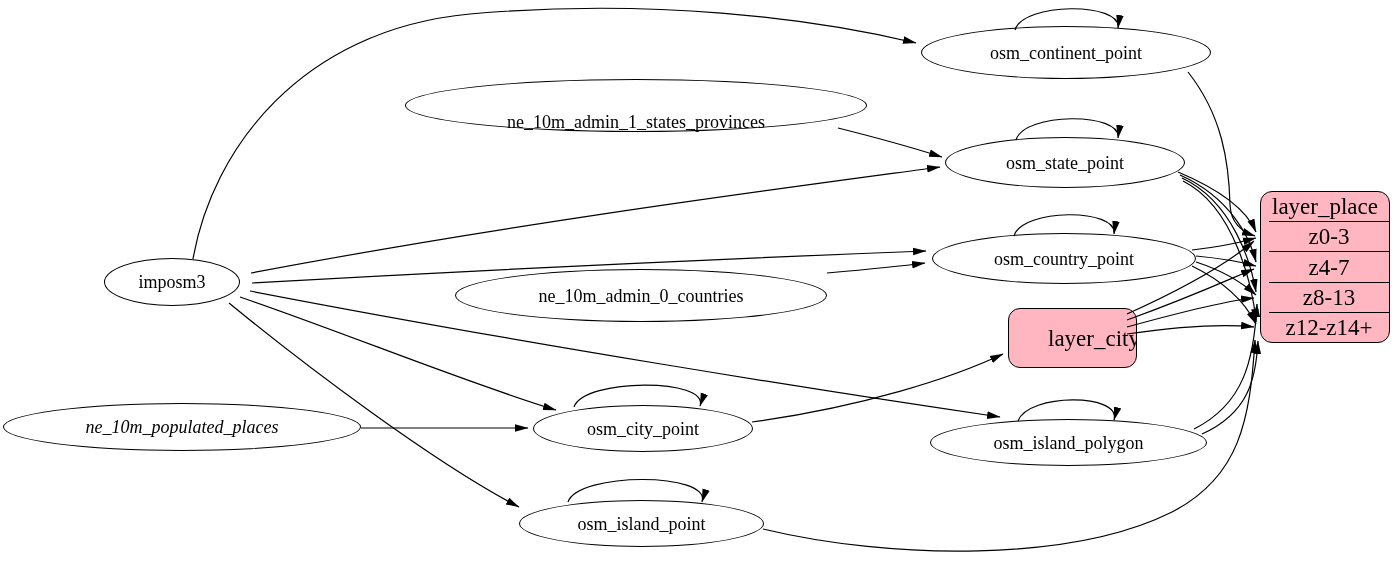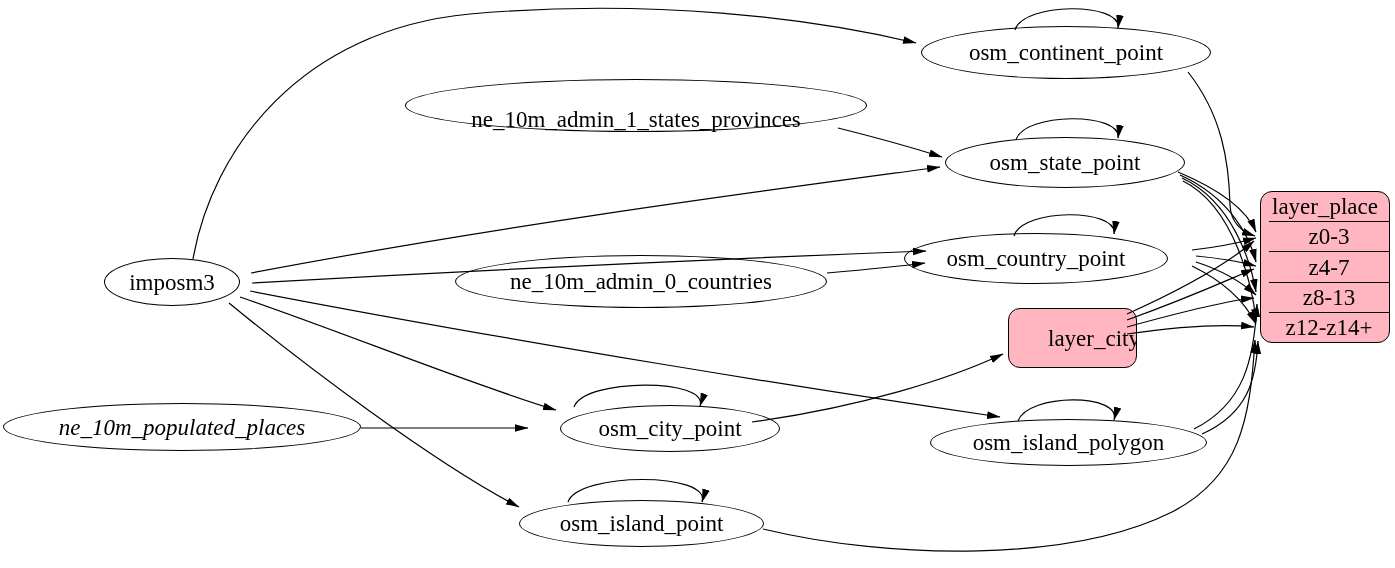--- a/index.html
+++ b/index.html
@@ -4,21 +4,21 @@
 <style>
   html,body{margin:0;padding:0;background:#ffffff;}
   .canvas{
     position:relative;width:1395px;height:568px;background:#ffffff;
     font-family:"Liberation Serif", serif;color:#000;overflow:hidden;
   }
   .node{
     position:absolute;box-sizing:border-box;background:#ffffff;
     border:1.3px solid #000;border-radius:50%;
     display:flex;align-items:center;justify-content:center;
-    font-size:23px;line-height:1;white-space:nowrap;z-index:1;
+    font-size:18px;line-height:1;white-space:nowrap;z-index:1;
   }
   .record{
     position:absolute;box-sizing:border-box;background:#ffb6c1;
     border:1.5px solid #000;border-radius:12px;overflow:hidden;
     display:flex;flex-direction:column;text-align:center;
     font-size:23px;line-height:1;white-space:nowrap;z-index:1;
   }
   .record .title{flex:1;display:flex;align-items:center;justify-content:center;}
   .record .row{flex:1;display:flex;align-items:center;justify-content:center;border-top:1.5px solid #000;margin-left:8px;}
   svg.edge-layer{position:absolute;left:0;top:0;z-index:2;pointer-events:none;}
@@ -30,41 +30,41 @@
 <div class="canvas">
 
   <div class="node" style="left:104px;top:258px;width:136px;height:48px;">
     <span>imposm3</span>
   </div>
 
   <div class="node" style="left:405px;top:79px;width:462px;height:53px;align-items:flex-end;">
     <span>ne_10m_admin_1_states_provinces</span>
   </div>
 
-  <div class="node" style="left:455px;top:255px;width:372px;height:53px;">
+  <div class="node" style="left:455px;top:269px;width:372px;height:53px;">
     <span>ne_10m_admin_0_countries</span>
   </div>
 
   <div class="node" style="left:3px;top:403px;width:358px;height:48px;font-style:italic;">
     <span>ne_10m_populated_places</span>
   </div>
 
   <div class="node" style="left:921px;top:26px;width:290px;height:53px;">
     <span>osm_continent_point</span>
   </div>
 
   <div class="node" style="left:945px;top:137px;width:240px;height:51px;">
     <span>osm_state_point</span>
   </div>
 
-  <div class="node" style="left:904px;top:233px;width:264px;height:51px;">
+  <div class="node" style="left:932px;top:233px;width:264px;height:51px;">
     <span>osm_country_point</span>
   </div>
 
-  <div class="node" style="left:560px;top:405px;width:220px;height:47px;">
+  <div class="node" style="left:533px;top:405px;width:220px;height:47px;">
     <span>osm_city_point</span>
   </div>
 
   <div class="node" style="left:519px;top:500px;width:245px;height:47px;">
     <span>osm_island_point</span>
   </div>
 
   <div class="node" style="left:930px;top:419px;width:277px;height:47px;">
     <span>osm_island_polygon</span>
   </div>

